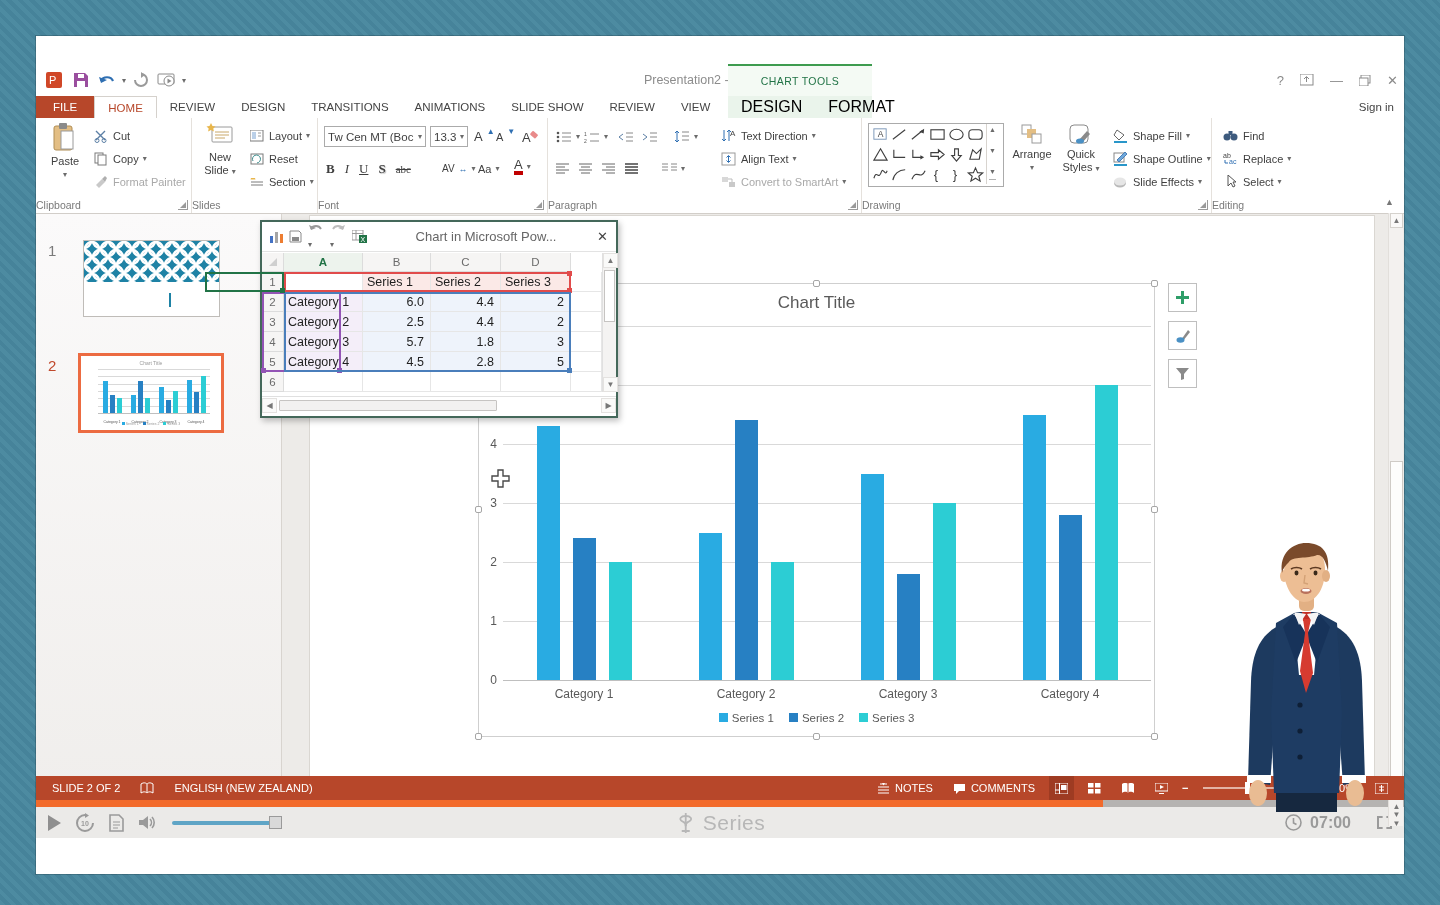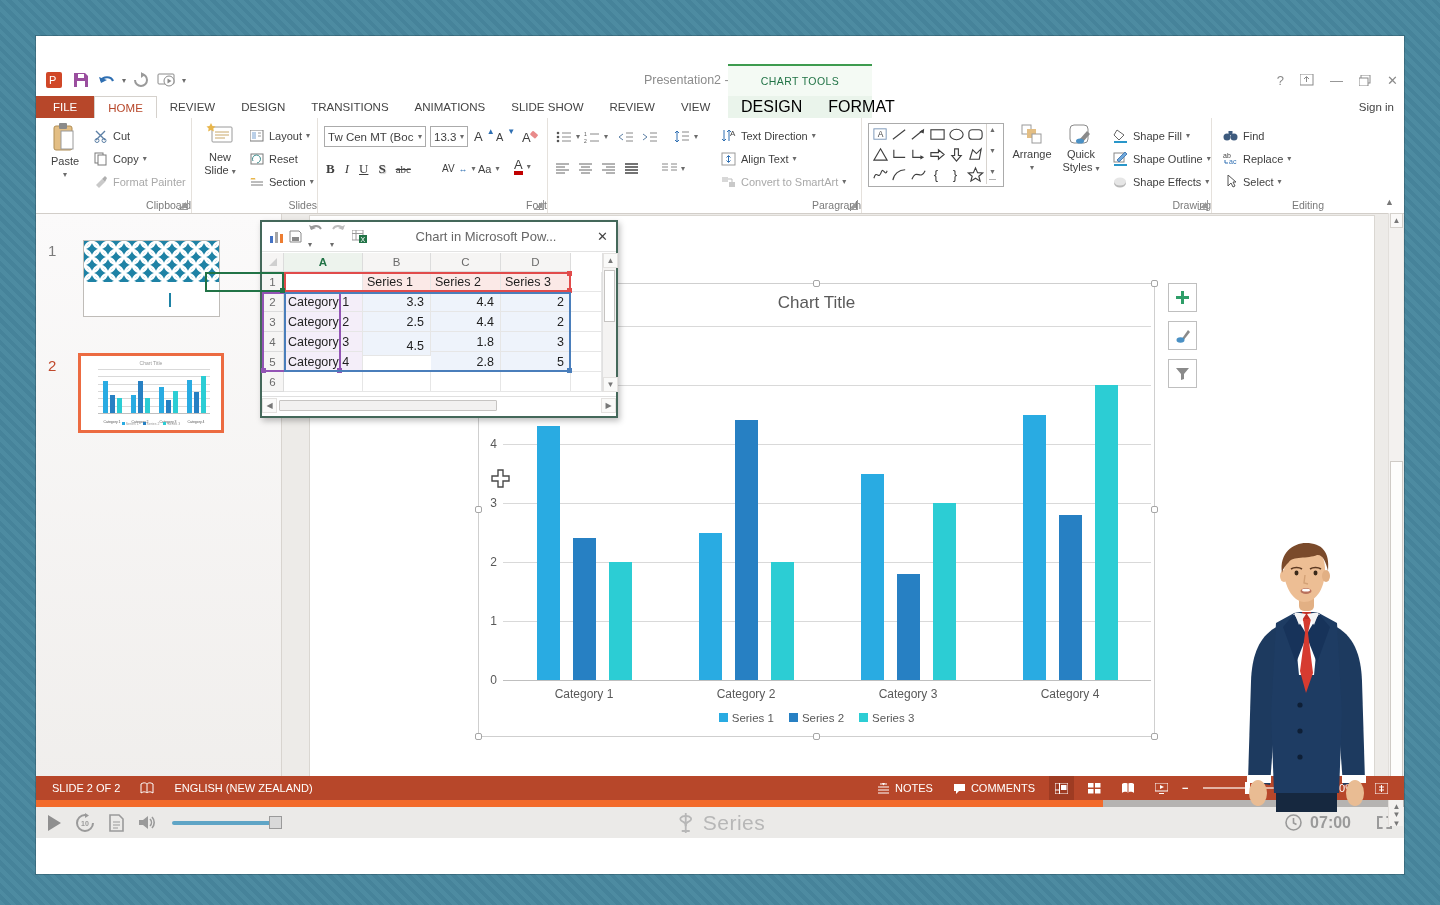--- a/index.html
+++ b/index.html
@@ -30,21 +30,21 @@
   .tabrow{position:absolute;top:60px;left:0;right:0;height:22px;background:#fff;font-size:11.5px;color:#444;display:flex;align-items:stretch}
   .tab{padding:0 13px;display:flex;align-items:center}
   .tab.file{background:#B7472A;color:#fff;padding:0 17px}
   .tab.active{color:#B7472A;background:#fff;border:1px solid #D5D1CC;border-bottom:none}
   .ctxhead{position:absolute;left:692px;top:28px;width:144px;height:32px;background:#F4FAF4;border-top:2px solid #3E9B4F;display:flex;align-items:center;justify-content:center;font-size:10.5px;color:#217346;letter-spacing:.4px}
   .ctxtabs{position:absolute;left:692px;top:60px;width:144px;height:22px;background:#EAF4EB;display:flex}
   .signin{position:absolute;right:10px;top:60px;height:22px;display:flex;align-items:center;font-size:11.5px;color:#444}
 
   .ribbon{position:absolute;top:82px;left:0;right:0;height:96px;background:#fff;border-bottom:1px solid #D2CEC9;font-size:11px;color:#3f3f3f}
   .grp{position:absolute;top:0;height:95px;border-right:1px solid #E5E1DC}
-  .grp-label{position:absolute;bottom:2px;left:0;right:0;text-align:right;font-size:10.5px;color:#7a7a7a}
+  .grp-label{position:absolute;bottom:2px;left:0;right:0;text-align:left;font-size:10.5px;color:#7a7a7a}
   .launch{position:absolute;right:3px;bottom:3px;width:10px;height:10px;border-left:1px solid #9a9a9a;border-top:1px solid #9a9a9a;transform:rotate(180deg)}
   .launch:after{content:"";position:absolute;left:1px;top:1px;border:3px solid transparent;border-left-color:#9a9a9a;border-top-color:#9a9a9a}
   .bigbtn{position:absolute;display:flex;flex-direction:column;align-items:center;justify-content:flex-start;gap:2px;text-align:center;line-height:1.15}
   .srow{position:absolute;display:flex;align-items:center;gap:4px;height:21px;white-space:nowrap}
   .gray{color:#a9a9a9}
   .caret{font-size:8px;color:#6b6b6b}
   .combo{border:1px solid #ABABAB;height:21px;display:flex;align-items:center;padding:0 3px;gap:3px;font-size:11.5px}
   .fmt{font-family:"Liberation Serif",serif;font-size:13px}
   .icon16{width:17px;height:16px;display:inline-flex;align-items:center;justify-content:center}
   .gallery{position:absolute;left:6px;top:5px;width:136px;height:64px;border:1px solid #ABABAB;display:grid;grid-template-columns:repeat(6,19px) 14px;grid-auto-rows:20px;align-items:center;justify-items:center;padding-left:2px}
@@ -581,21 +581,21 @@
         <span>Shape Outline</span>
           <span class="caret">▾</span>
       </div>
       <div class="srow" style="left:250px;top:53px">
         <span class="icon16">
             <svg width="15" height="14">
               <ellipse cx="7" cy="8" rx="6" ry="4.5" fill="#B9B9B9"></ellipse>
               <ellipse cx="7" cy="6.5" rx="6" ry="4" fill="#E6E6E6"></ellipse>
             </svg>
           </span>
-        <span>Shape Effects</span>
+        <span>Slide Effects</span>
           <span class="caret">▾</span>
       </div>
       <div class="grp-label">Drawing</div>
       <div class="launch"></div>
     </div>
 
     <div class="grp" style="left:1176px;width:112px;border-right:none">
       <div class="srow" style="left:10px;top:7px">
         <span class="icon16">
             <svg width="15" height="13">
@@ -803,39 +803,39 @@
         <div class="hcell" style="position: absolute; left: 169px; top: 0px; width: 70px; height: 19px;">C</div>
         <div class="hcell" style="position: absolute; left: 239px; top: 0px; width: 70px; height: 19px;">D</div>
         <div class="rncell" style="position: absolute; left: 0px; top: 19px; width: 22px; height: 20px;">1</div>
         <div class="cell" style="position: absolute; left: 22px; top: 19px; width: 79px; height: 20px;"></div>
         <div class="cell f-pink" style="position: absolute; left: 101px; top: 19px; width: 68px; height: 20px;">Series 1</div>
         <div class="cell f-pink" style="position: absolute; left: 169px; top: 19px; width: 70px; height: 20px;">Series 2</div>
         <div class="cell f-pink" style="position: absolute; left: 239px; top: 19px; width: 70px; height: 20px;">Series 3</div>
         <div class="cell" style="position: absolute; left: 309px; top: 19px; width: 31px; height: 20px;"></div>
         <div class="rncell" style="position: absolute; left: 0px; top: 39px; width: 22px; height: 20px;">2</div>
         <div class="cell f-purple" style="position: absolute; left: 22px; top: 39px; width: 79px; height: 20px;">Category 1</div>
-        <div class="cell cell num f-blue" style="position: absolute; left: 101px; top: 39px; width: 68px; height: 20px;">3.3</div>
+        <div class="cell cell num f-blue" style="position: absolute; left: 101px; top: 39px; width: 68px; height: 20px;">6.0</div>
         <div class="cell cell num f-blue" style="position: absolute; left: 169px; top: 39px; width: 70px; height: 20px;">4.4</div>
         <div class="cell cell num f-blue" style="position: absolute; left: 239px; top: 39px; width: 70px; height: 20px;">2</div>
         <div class="cell" style="position: absolute; left: 309px; top: 39px; width: 31px; height: 20px;"></div>
         <div class="rncell" style="position: absolute; left: 0px; top: 59px; width: 22px; height: 20px;">3</div>
         <div class="cell f-purple" style="position: absolute; left: 22px; top: 59px; width: 79px; height: 20px;">Category 2</div>
         <div class="cell cell num f-blue" style="position: absolute; left: 101px; top: 59px; width: 68px; height: 20px;">2.5</div>
         <div class="cell cell num f-blue" style="position: absolute; left: 169px; top: 59px; width: 70px; height: 20px;">4.4</div>
         <div class="cell cell num f-blue" style="position: absolute; left: 239px; top: 59px; width: 70px; height: 20px;">2</div>
         <div class="cell" style="position: absolute; left: 309px; top: 59px; width: 31px; height: 20px;"></div>
         <div class="rncell" style="position: absolute; left: 0px; top: 79px; width: 22px; height: 20px;">4</div>
         <div class="cell f-purple" style="position: absolute; left: 22px; top: 79px; width: 79px; height: 20px;">Category 3</div>
         <div class="cell cell num f-blue" style="position: absolute; left: 101px; top: 79px; width: 68px; height: 20px;">5.7</div>
         <div class="cell cell num f-blue" style="position: absolute; left: 169px; top: 79px; width: 70px; height: 20px;">1.8</div>
         <div class="cell cell num f-blue" style="position: absolute; left: 239px; top: 79px; width: 70px; height: 20px;">3</div>
         <div class="cell" style="position: absolute; left: 309px; top: 79px; width: 31px; height: 20px;"></div>
         <div class="rncell" style="position: absolute; left: 0px; top: 99px; width: 22px; height: 20px;">5</div>
         <div class="cell f-purple" style="position: absolute; left: 22px; top: 99px; width: 79px; height: 20px;">Category 4</div>
-        <div class="cell cell num f-blue" style="position: absolute; left: 101px; top: 83px; width: 68px; height: 20px;">4.5</div>
+        <div class="cell cell num f-blue" style="position: absolute; left: 101px; top: 99px; width: 68px; height: 20px;">4.5</div>
         <div class="cell cell num f-blue" style="position: absolute; left: 169px; top: 99px; width: 70px; height: 20px;">2.8</div>
         <div class="cell cell num f-blue" style="position: absolute; left: 239px; top: 99px; width: 70px; height: 20px;">5</div>
         <div class="cell" style="position: absolute; left: 309px; top: 99px; width: 31px; height: 20px;"></div>
         <div class="rncell" style="position: absolute; left: 0px; top: 119px; width: 22px; height: 20px;">6</div>
         <div class="cell" style="position: absolute; left: 22px; top: 119px; width: 79px; height: 20px;"></div>
         <div class="cell" style="position: absolute; left: 101px; top: 119px; width: 68px; height: 20px;"></div>
         <div class="cell" style="position: absolute; left: 169px; top: 119px; width: 70px; height: 20px;"></div>
         <div class="cell" style="position: absolute; left: 239px; top: 119px; width: 70px; height: 20px;"></div>
         <div class="cell" style="position: absolute; left: 309px; top: 119px; width: 31px; height: 20px;"></div>
         <div class="ov" style="left: 22px; top: 19px; width: 287px; height: 20px; border: 2px solid rgb(225, 75, 75);">

